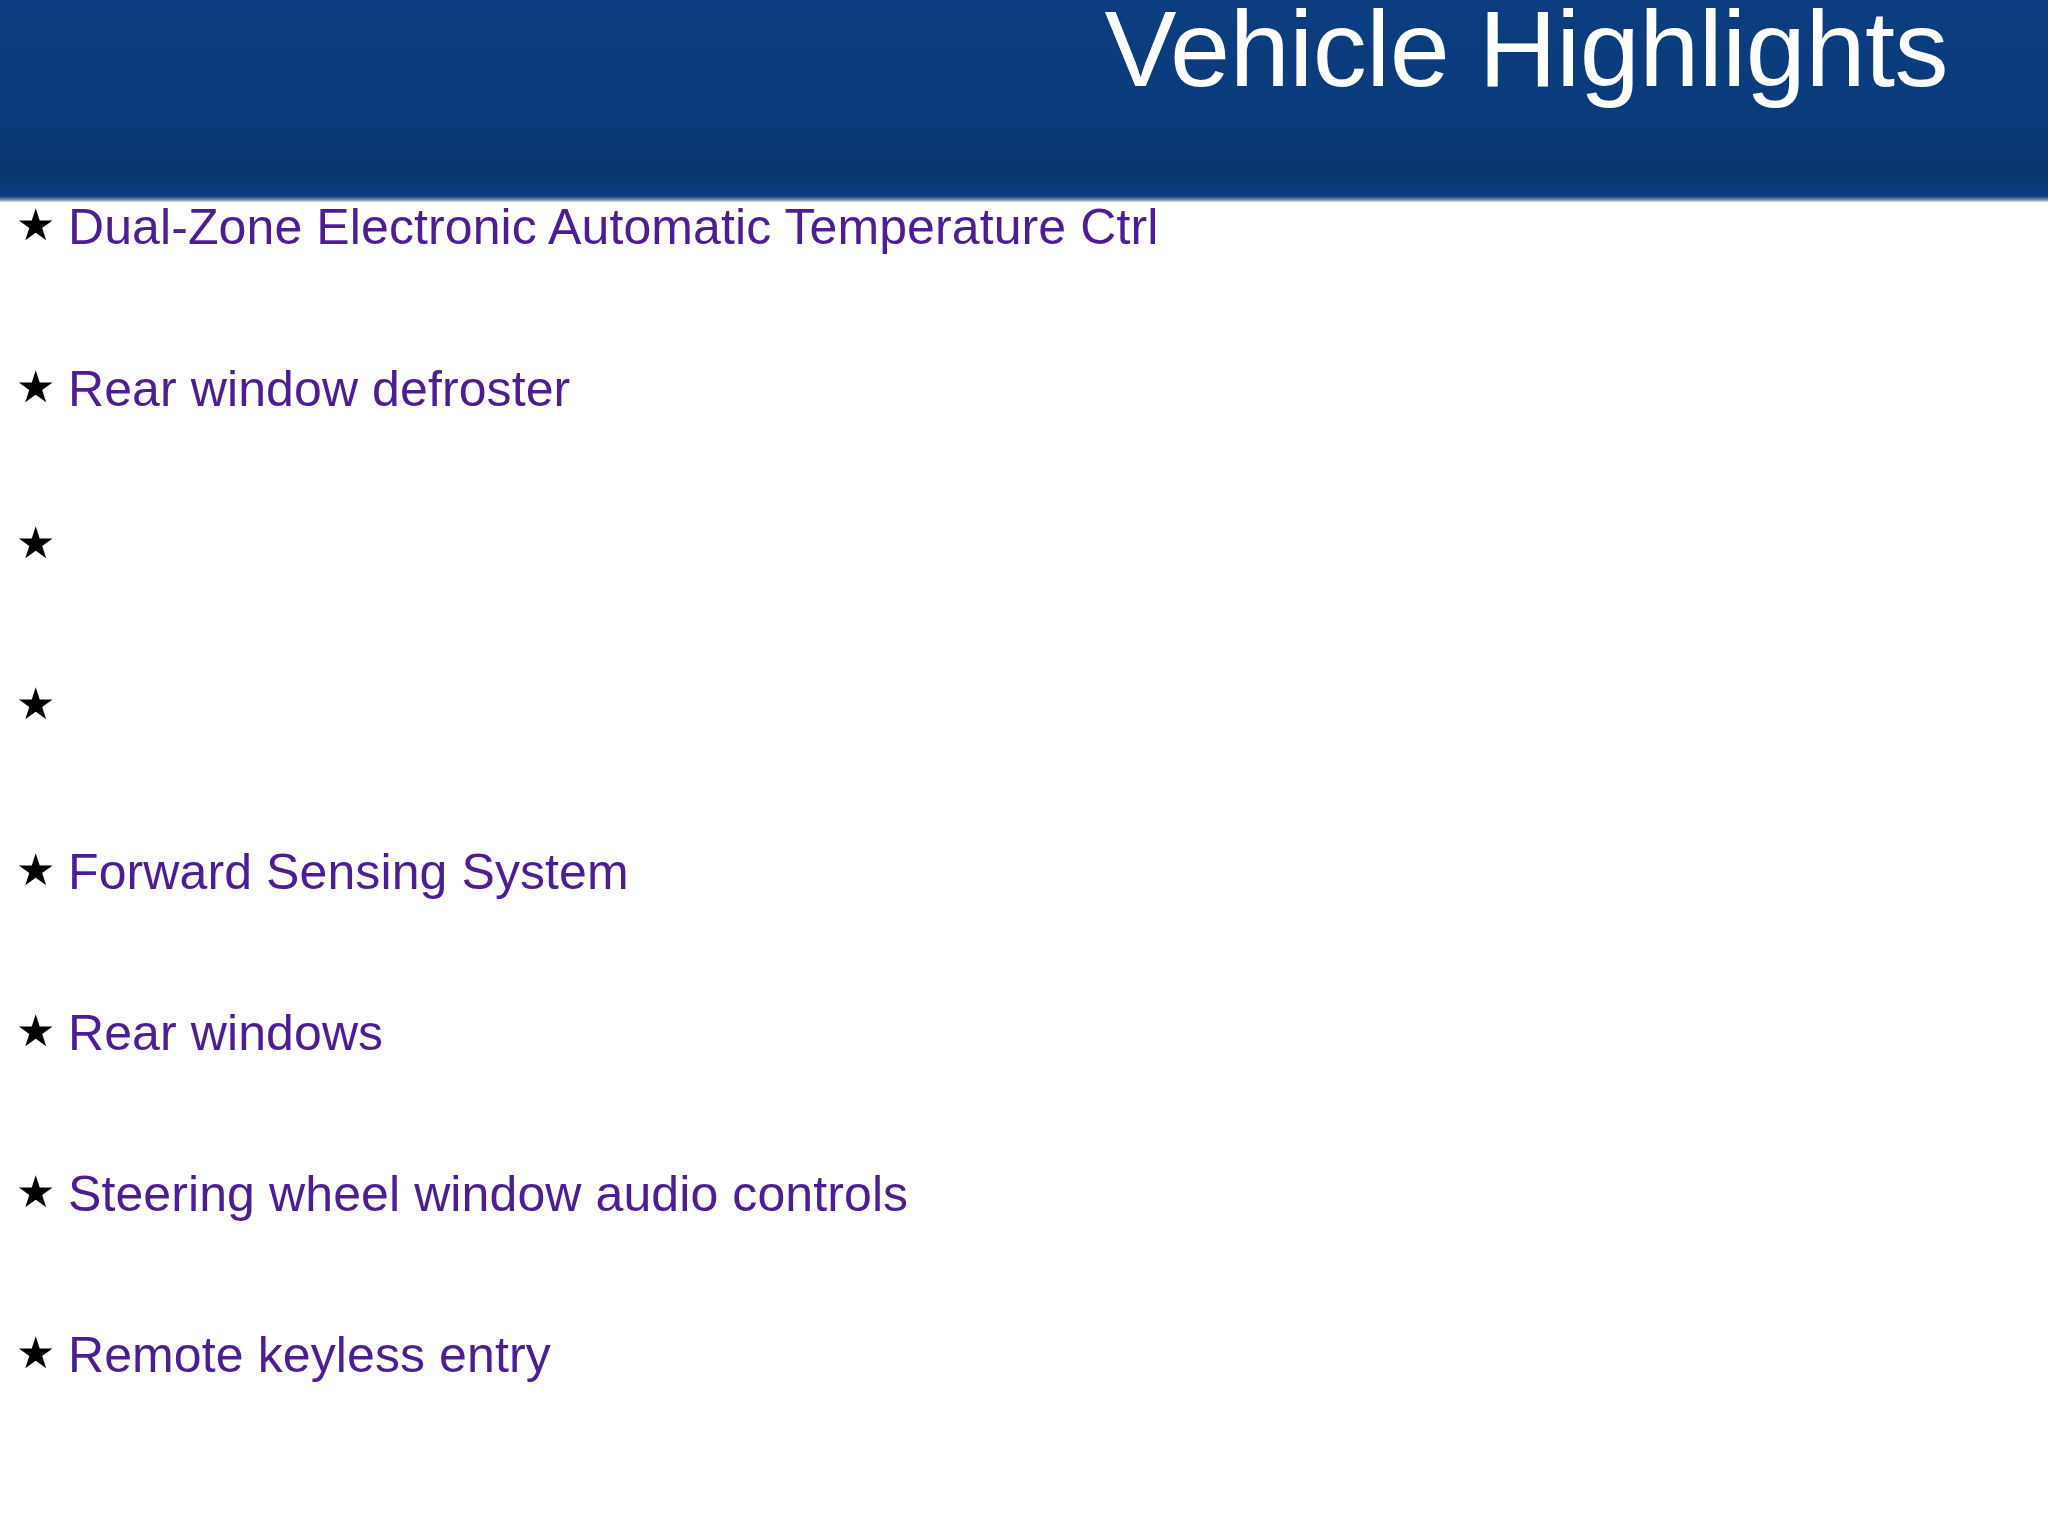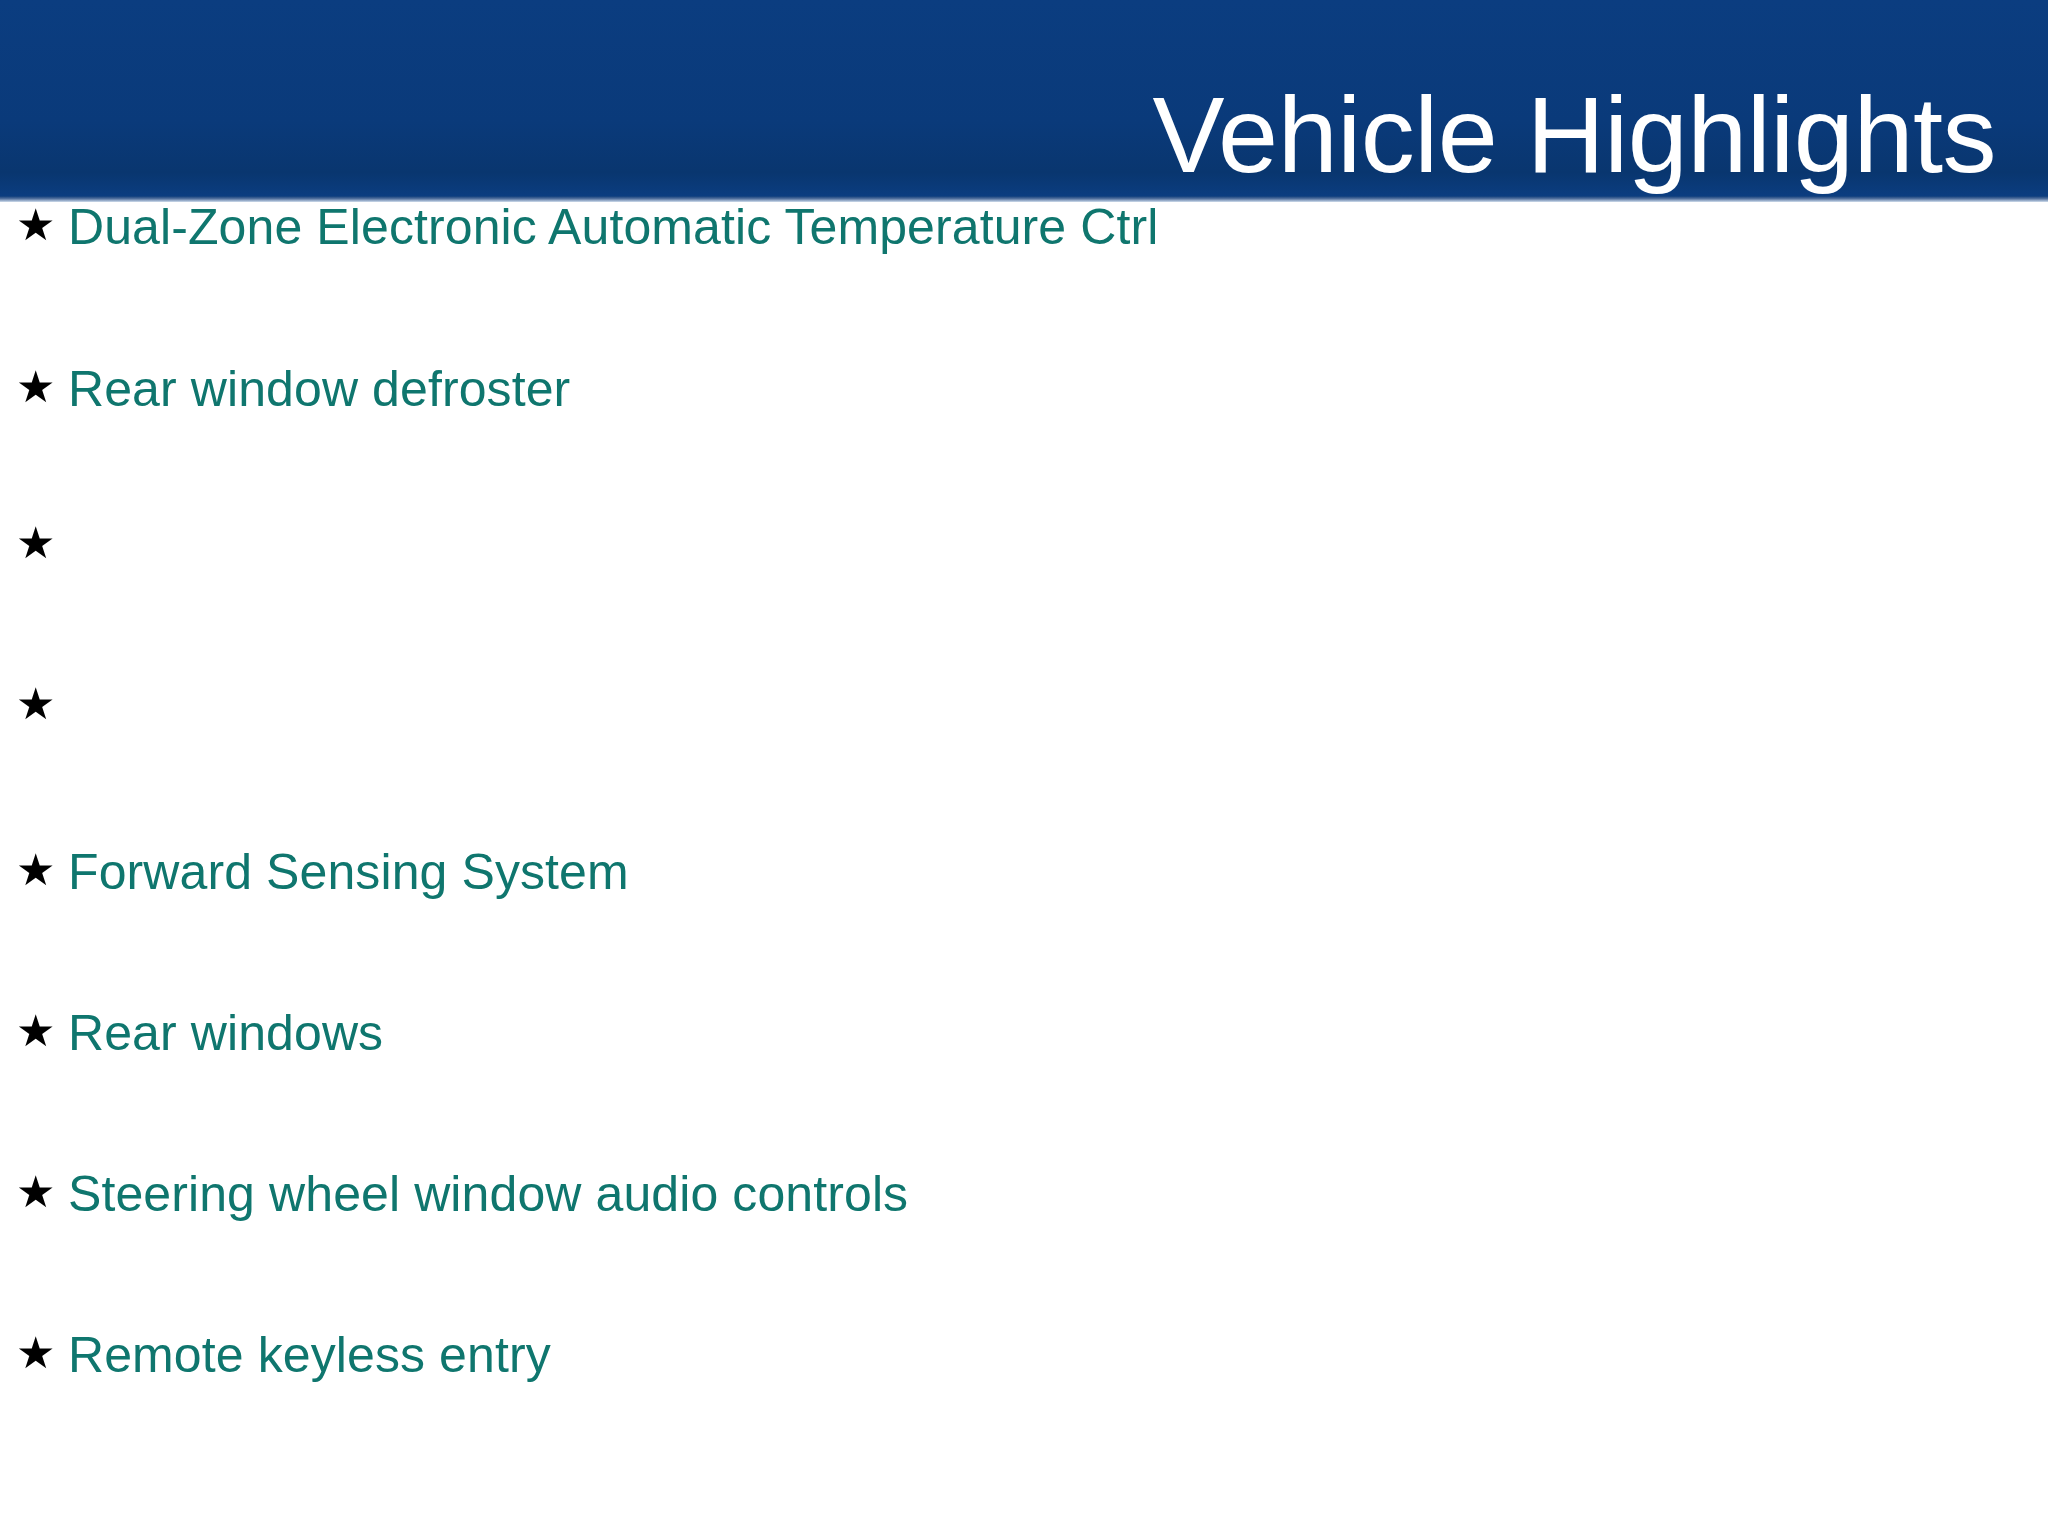--- a/index.html
+++ b/index.html
@@ -32,23 +32,23 @@
     left: 0;
     width: 2048px;
     height: 196px;
     background: linear-gradient(to bottom,
                 #0b3d80 0%,
                 #0a3a7a 62%,
                 #09366f 88%,
                 #0b3d80 100%);
     box-sizing: border-box;
     display: flex;
-    align-items: flex-end;
+    align-items: flex-start;
     justify-content: flex-end;
-    padding-right: 52px;
+    padding-right: 100px;
   }
 
   .header-title {
     color: #ffffff;
     font-family: "Liberation Sans", sans-serif;
     font-size: 108px;
     font-weight: 400;
     line-height: 1.02;
     letter-spacing: -0.5px;
     white-space: nowrap;
@@ -92,21 +92,21 @@
     font-family: "DejaVu Sans", sans-serif;
     font-size: 44px;
     line-height: 1;
     text-align: left;
     position: relative;
     top: -4px;
   }
 
   .highlight-label {
     flex: 0 1 auto;
-    color: #0f766e;
+    color: #4c1d95;
     font-family: "Liberation Sans", sans-serif;
     font-size: 50px;
     font-weight: 400;
     line-height: 1;
     letter-spacing: 0.1px;
     white-space: nowrap;
   }
 
   
   .highlight-item:first-child {

